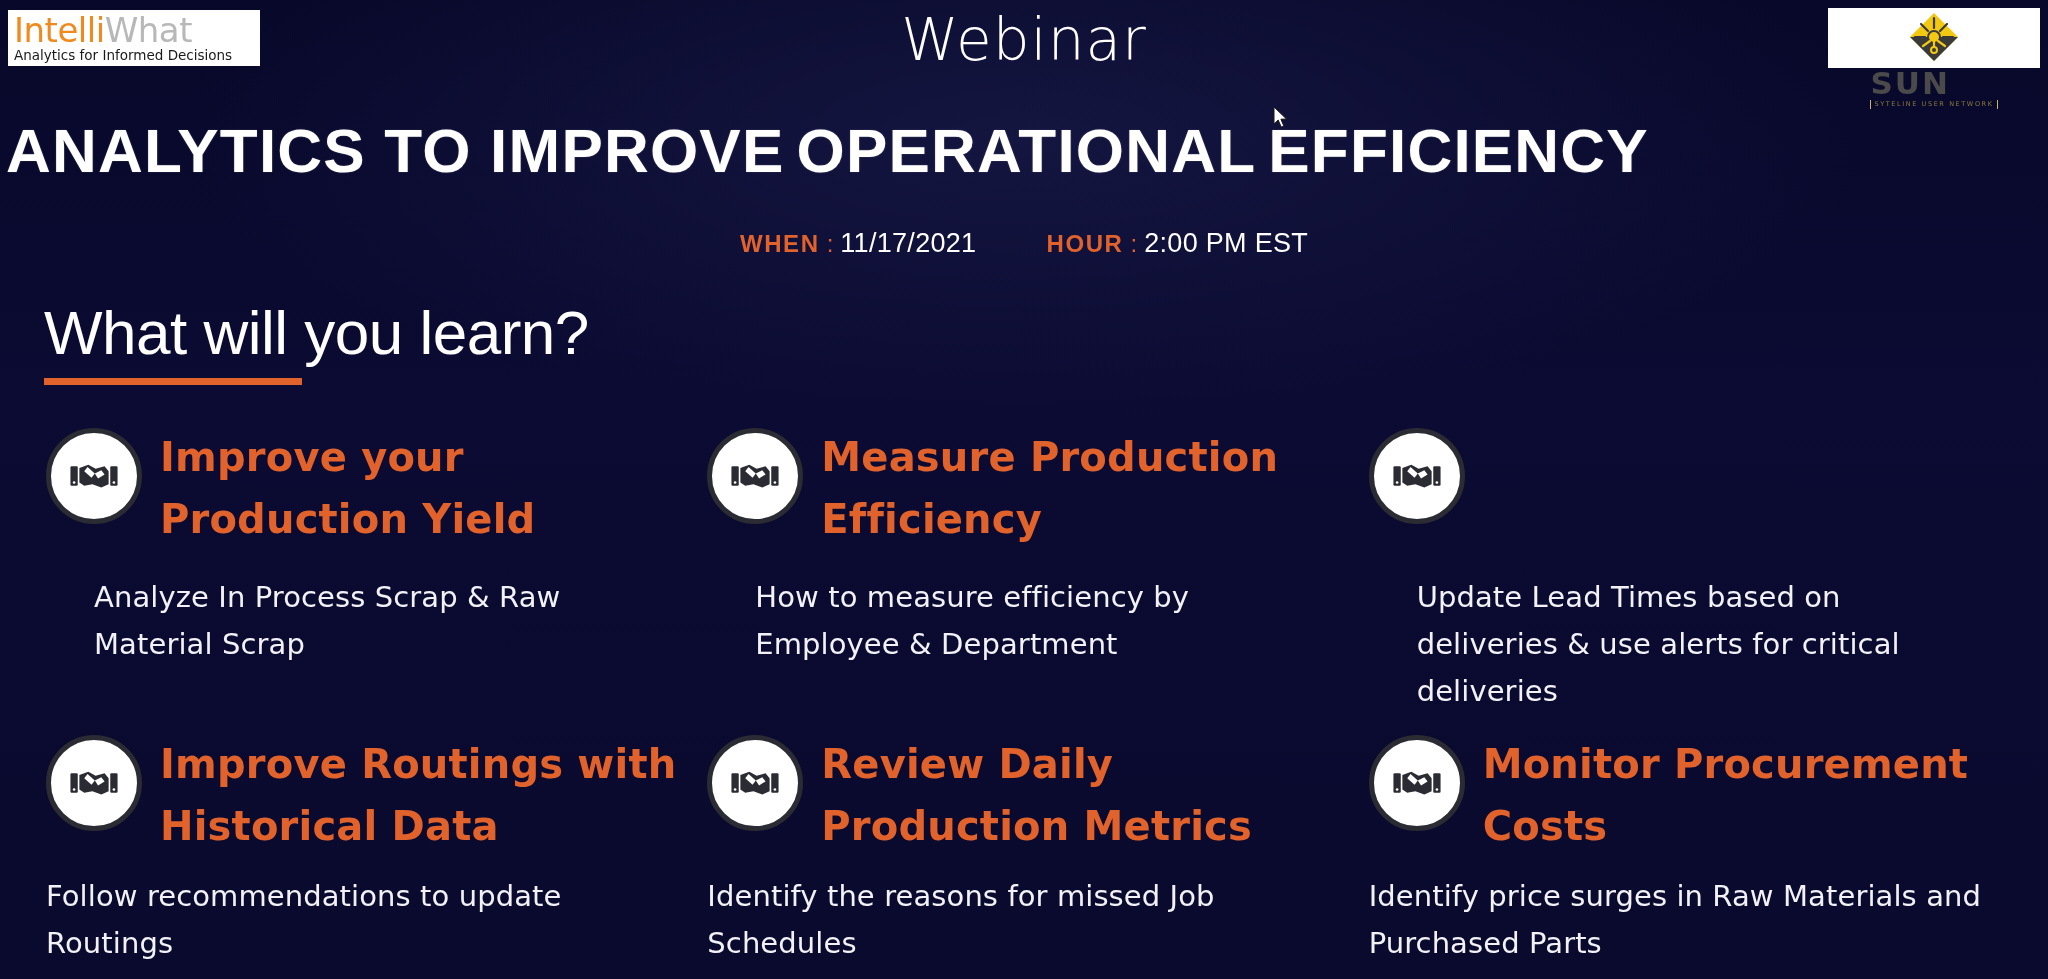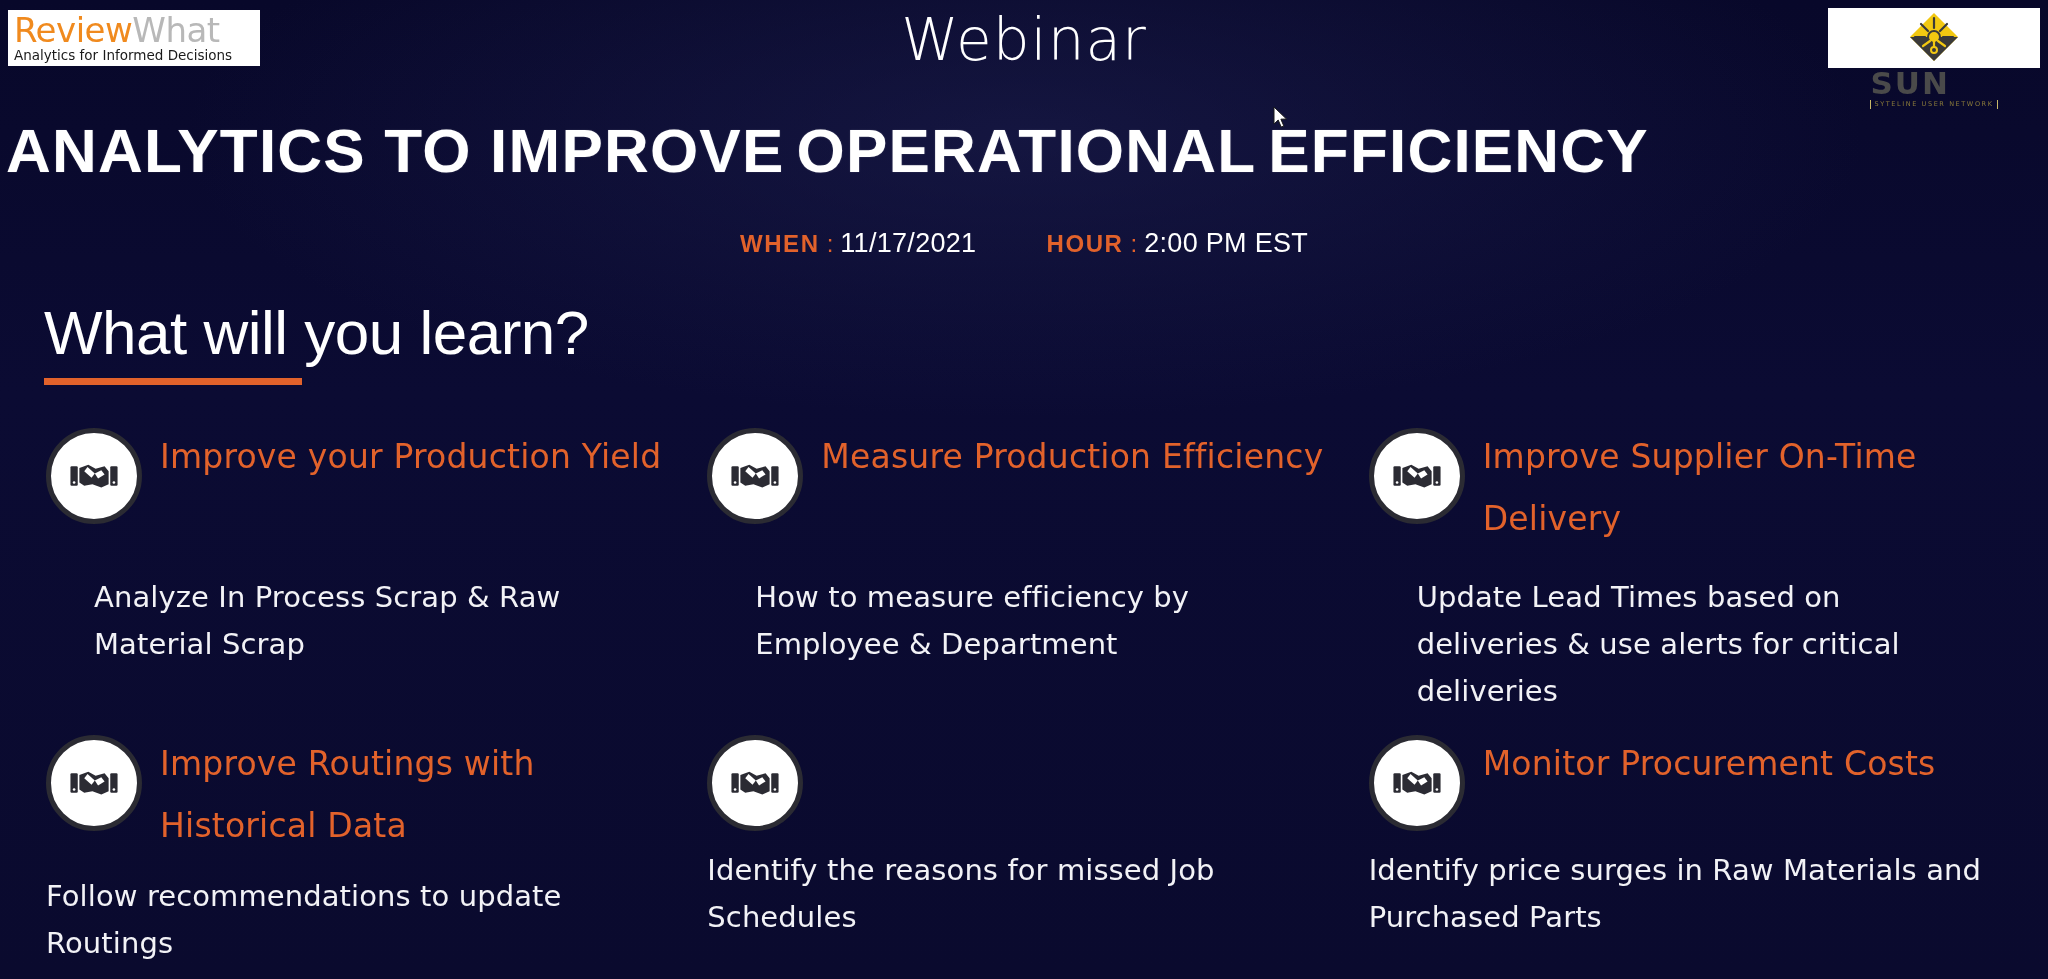--- a/index.html
+++ b/index.html
@@ -135,22 +135,22 @@
     border-radius:50%;
     background:#ffffff;
     border:5px solid #2b2b33;
     display:flex; align-items:center; justify-content:center;
     margin-top:4px;
   }
   .icon-circle svg { display:block; width:52px; height:52px; }
 
   .card-title {
     color:#E2622B;
-    font-size:33px; line-height:62px;
-    font-weight:400; letter-spacing:0.2px;
+    font-size:40px; line-height:62px;
+    font-weight:700; letter-spacing:0.2px;
     font-family:"DejaVu Sans", sans-serif;
     padding-top:2px;
   }
   .card-body {
     color:#f2f2f6;
     font-size:29px; line-height:47px;
     font-weight:400; letter-spacing:0.1px;
     font-family:"DejaVu Sans", sans-serif;
     margin-top:16px;
     padding-right:26px;
@@ -167,21 +167,21 @@
   }
 </style>
 </head>
 <body>
 
 <div id="slide">
 
   <div class="header-band">
 
     <div class="logo-left">
-      <div class="wordmark"><span class="wm-a">Review</span><span class="wm-b">What</span></div>
+      <div class="wordmark"><span class="wm-a">Intelli</span><span class="wm-b">What</span></div>
       <div class="tagline">Analytics for Informed Decisions</div>
     </div>
 
     <div class="webinar-title">Webinar</div>
 
     <div class="logo-right">
       <div class="sun-diamond">
         <svg viewBox="0 0 50 50" xmlns="http://www.w3.org/2000/svg">
           <polygon points="25,1 49,25 25,49 1,25" fill="#F2C811"></polygon>
           <path d="M25,49 L1,25 L49,25 Z" fill="#3A3A3A"></path>
@@ -272,21 +272,20 @@
           <svg viewBox="0 0 64 64" xmlns="http://www.w3.org/2000/svg">
             <rect x="3" y="20" width="9" height="24" rx="1.5" fill="#2b2b33"></rect>
             <circle cx="7.5" cy="40" r="1.6" fill="#ffffff"></circle>
             <rect x="52" y="20" width="9" height="24" rx="1.5" fill="#2b2b33"></rect>
             <circle cx="56.5" cy="40" r="1.6" fill="#ffffff"></circle>
             <path d="M14 22 L25 18 L34 23 L45 20 L50 26 L50 42 L41 46 L30 42 L20 44 L14 40 Z" fill="#2b2b33"></path>
             <path d="M24 21 L33 29 L29 34 L20 26 Z" fill="#ffffff"></path>
             <path d="M33 29 L41 25 L45 30 L37 35 Z" fill="#ffffff"></path>
           </svg>
         </div>
-        <div class="card-title">Improve Supplier On-Time Delivery</div>
       </div>
       <div class="card-body">Update Lead Times based on deliveries &amp; use alerts for critical deliveries</div>
     </div>
 
     <div class="card row-bottom">
       <div class="card-head">
         <div class="icon-circle">
           <svg viewBox="0 0 64 64" xmlns="http://www.w3.org/2000/svg">
             <rect x="3" y="20" width="9" height="24" rx="1.5" fill="#2b2b33"></rect>
             <circle cx="7.5" cy="40" r="1.6" fill="#ffffff"></circle>
@@ -308,20 +307,21 @@
           <svg viewBox="0 0 64 64" xmlns="http://www.w3.org/2000/svg">
             <rect x="3" y="20" width="9" height="24" rx="1.5" fill="#2b2b33"></rect>
             <circle cx="7.5" cy="40" r="1.6" fill="#ffffff"></circle>
             <rect x="52" y="20" width="9" height="24" rx="1.5" fill="#2b2b33"></rect>
             <circle cx="56.5" cy="40" r="1.6" fill="#ffffff"></circle>
             <path d="M14 22 L25 18 L34 23 L45 20 L50 26 L50 42 L41 46 L30 42 L20 44 L14 40 Z" fill="#2b2b33"></path>
             <path d="M24 21 L33 29 L29 34 L20 26 Z" fill="#ffffff"></path>
             <path d="M33 29 L41 25 L45 30 L37 35 Z" fill="#ffffff"></path>
           </svg>
         </div>
+        <div class="card-title">Review Daily Production Metrics</div>
       </div>
       <div class="card-body">Identify the reasons for missed Job Schedules</div>
     </div>
 
     <div class="card row-bottom">
       <div class="card-head">
         <div class="icon-circle">
           <svg viewBox="0 0 64 64" xmlns="http://www.w3.org/2000/svg">
             <rect x="3" y="20" width="9" height="24" rx="1.5" fill="#2b2b33"></rect>
             <circle cx="7.5" cy="40" r="1.6" fill="#ffffff"></circle>

